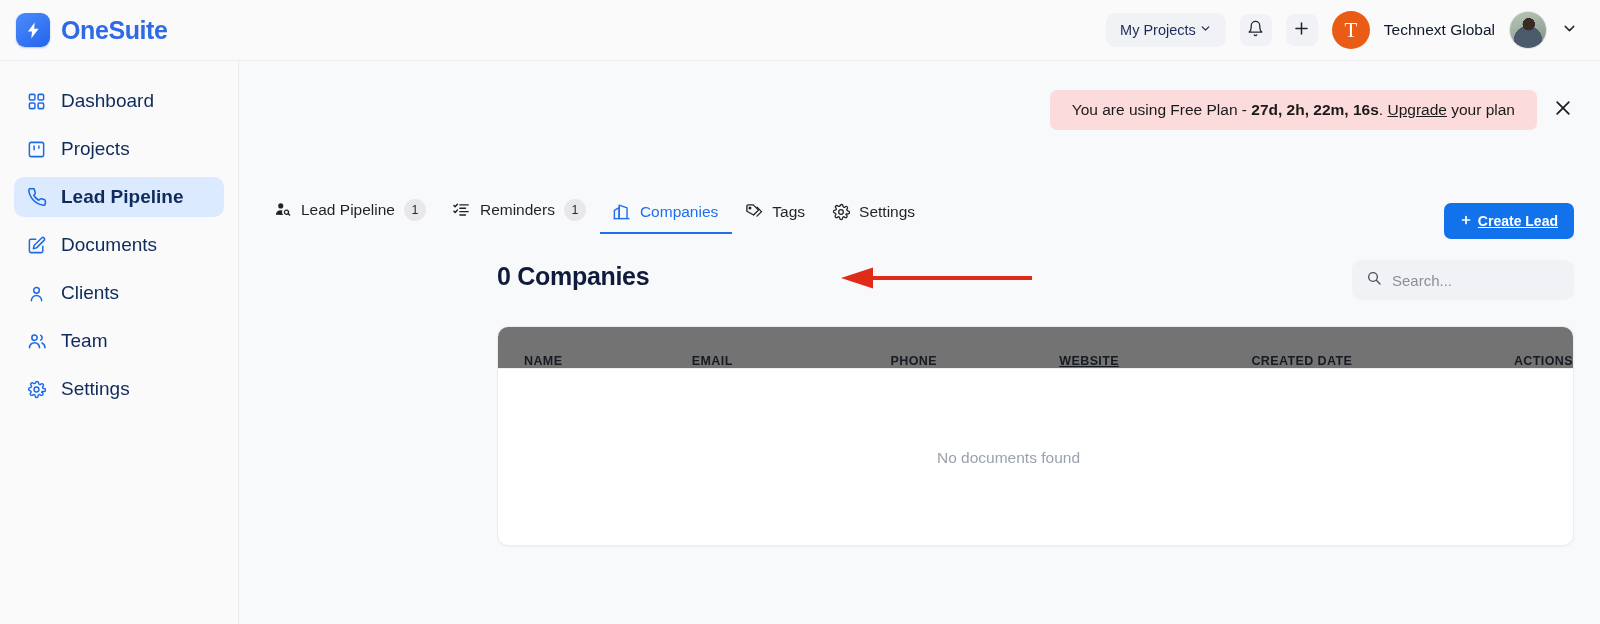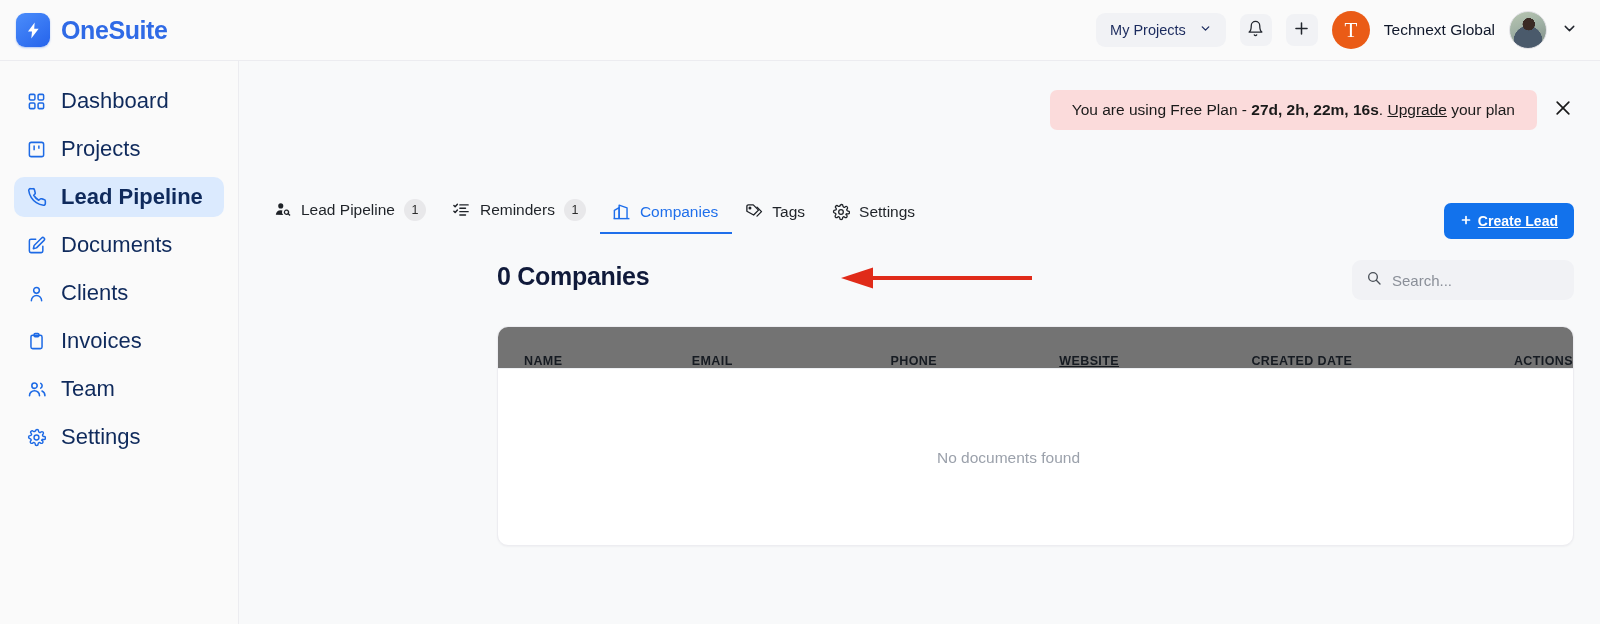--- a/index.html
+++ b/index.html
@@ -25,21 +25,21 @@
     background: linear-gradient(145deg, #4b8dfb 0%, #2563eb 100%);
     display: flex; align-items: center; justify-content: center;
     box-shadow: 0 1px 2px rgba(37,99,235,.35);
   }
   .brand-name { font-size: 25px; font-weight: 700; color: #2f6ae6; letter-spacing: -.4px; }
 
   .topbar-spacer { flex: 1; }
   .topbar-right { display: flex; align-items: center; gap: 14px; }
 
   .projects-pill {
-    display: flex; align-items: center; gap: 13px;
+    display: flex; align-items: center; gap: 3px;
     background: #f1f2f5; border-radius: 9px;
     padding: 9px 14px;
     font-size: 14.5px; color: #1b2b5e; font-weight: 500;
     cursor: pointer;
   }
   .icon-btn {
     width: 32px; height: 32px; border-radius: 8px;
     background: #f1f2f5;
     display: flex; align-items: center; justify-content: center;
     cursor: pointer;
@@ -68,21 +68,21 @@
   .sidebar {
     width: 239px; min-width: 239px;
     background: #fafafa;
     border-right: 1px solid #ececf0;
     padding: 20px 14px 0 14px;
   }
   .nav-item {
     display: flex; align-items: center; gap: 14px;
     height: 40px; padding: 0 12px; margin-bottom: 8px;
     border-radius: 10px;
-    font-size: 22px; color: #0f2a5c; font-weight: 500;
+    font-size: 19px; color: #0f2a5c; font-weight: 500;
     cursor: pointer;
   }
   .nav-item.active { background: #dbeafe; font-weight: 700; }
   .nav-ico { width: 21px; height: 21px; display: flex; align-items: center; justify-content: center; }
 
   
   .main { flex: 1; position: relative; background: #f8f9fa; min-width: 0; }
 
   .banner-row {
     position: absolute; top: 29px; right: 26px;
@@ -290,29 +290,20 @@
       <div class="nav-item">
         <span class="nav-ico">
           <svg width="19" height="19" viewBox="0 0 24 24" fill="none" stroke="#1d6ae5" stroke-width="1.9" stroke-linecap="round" stroke-linejoin="round">
               <circle cx="12" cy="8" r="3.6"></circle>
               <path d="M5.5 21a6.5 6.5 0 0 1 13 0"></path>
             </svg>
         </span>
         <span>Clients</span>
       </div>
 
-      <div class="nav-item">
-        <span class="nav-ico">
-          <svg width="19" height="19" viewBox="0 0 24 24" fill="none" stroke="#1d6ae5" stroke-width="1.9" stroke-linejoin="round">
-              <rect x="5" y="4" width="14" height="17" rx="2.2"></rect>
-              <rect x="9" y="2" width="6" height="4" rx="1.2"></rect>
-            </svg>
-        </span>
-        <span>Invoices</span>
-      </div>
 
       <div class="nav-item">
         <span class="nav-ico">
           <svg width="20" height="20" viewBox="0 0 24 24" fill="none" stroke="#1d6ae5" stroke-width="1.9" stroke-linecap="round" stroke-linejoin="round">
               <circle cx="9" cy="8" r="3.2"></circle>
               <path d="M3 20a6 6 0 0 1 12 0"></path>
               <path d="M16.5 5.3a3.2 3.2 0 0 1 0 5.6"></path>
               <path d="M18 14.4a6 6 0 0 1 3.5 5.6"></path>
             </svg>
         </span>

